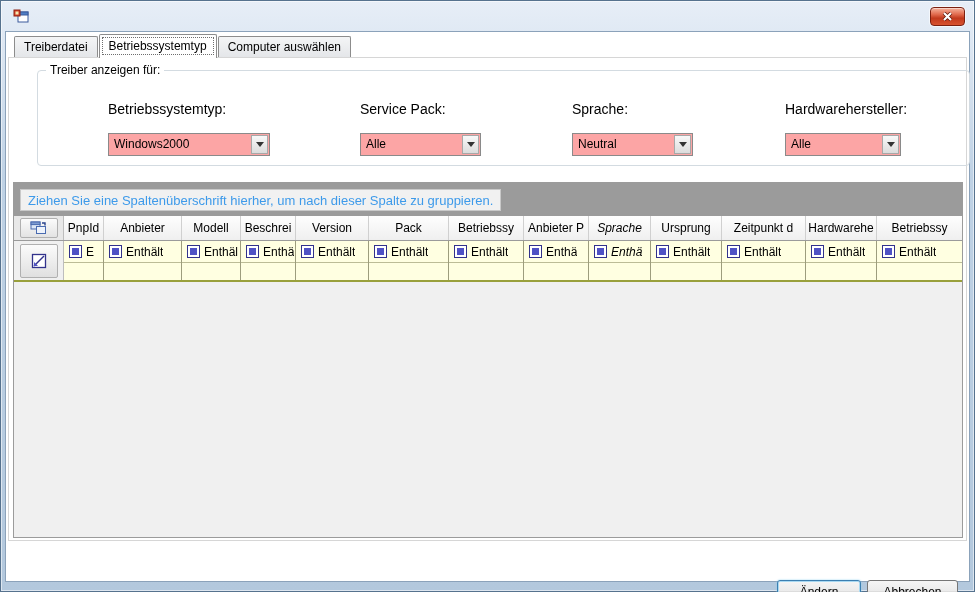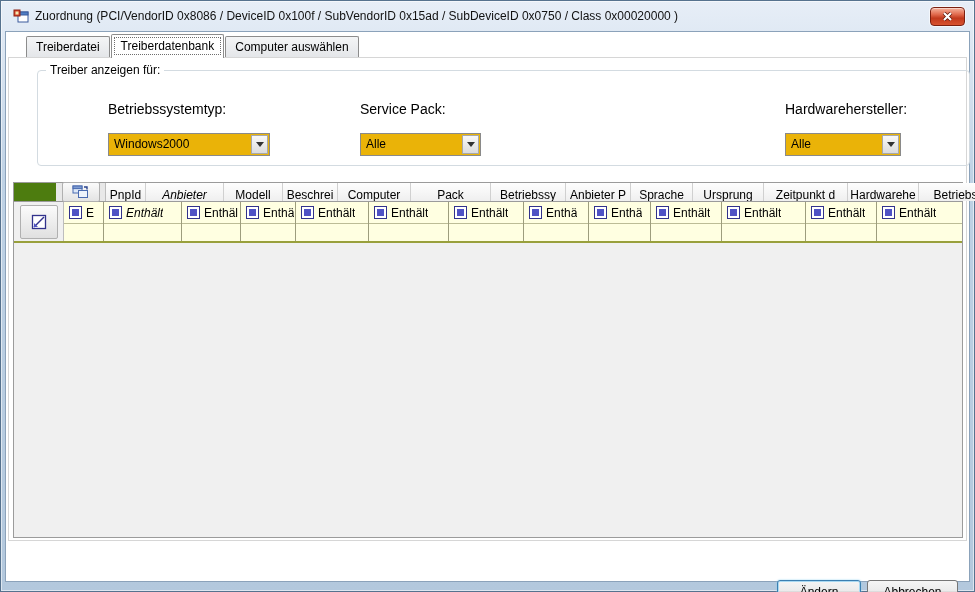--- a/index.html
+++ b/index.html
@@ -17,62 +17,62 @@
   .app-icon{ width:16px; height:16px; flex:0 0 16px; }
   .close-btn{
     position:absolute; right:5px; top:6px; width:35px; height:19px;
     border:1px solid #7c2010; border-radius:4px;
     background:linear-gradient(#f6b49e,#e16a4d 38%,#c23a1d 60%,#d8532f);
     box-shadow:0 0 0 1px rgba(255,255,255,.6), inset 0 1px 0 rgba(255,255,255,.45);
     display:flex; align-items:center; justify-content:center; cursor:pointer;
   }
   
   .client{ position:relative; height:551px; background:#ffffff; border:1px solid #8ba2ba; }
-  .tabstrip{ position:absolute; top:1px; left:20px; height:24px; display:flex; align-items:flex-end; z-index:3; }
+  .tabstrip{ position:absolute; top:1px; left:8px; height:24px; display:flex; align-items:flex-end; z-index:3; }
   .tab{
     height:21px; padding:0 9px; margin-right:1px;
     border:1px solid #8c8c8c; border-bottom:none; border-radius:2px 2px 0 0;
     background:linear-gradient(#f4f5f6,#e4e6e9);
     font-size:12px; line-height:20px; color:#000; cursor:pointer; white-space:nowrap;
   }
   .tab.active{
     position:relative; height:24px; line-height:23px; background:#fff; z-index:4; margin-bottom:-1px;
   }
   .tab.active::before{ content:""; position:absolute; inset:3px 3px 4px 3px; outline:1px dotted #6e6e6e; }
   .tabpage{
     position:absolute; top:25px; left:2px; width:959px; height:484px;
     background:#fff; border:1px solid #d6d6d6; z-index:2;
   }
   
   .groupbox{ position:absolute; left:28px; top:12px; width:933px; height:96px; border:1px solid #d3dbe1; border-radius:4px; }
   .groupbox-label{ position:absolute; top:-8px; left:8px; background:#fff; padding:0 4px; font-size:12px; color:#000; }
   .field{ position:absolute; top:30px; }
   .field .flabel{ display:block; font-size:14px; margin-bottom:6px; color:#000; }
   .combo{
-    display:flex; align-items:stretch; height:23px; border:1px solid #8a8a8a; background:#eab308; padding:1px;margin-top:16px;
+    display:flex; align-items:stretch; height:23px; border:1px solid #8a8a8a; background:#fca5a5; padding:1px;margin-top:16px;
   }
   .combo .cval{ flex:1; font-size:12px; line-height:19px; padding-left:4px; white-space:nowrap; overflow:hidden; }
   .combo .cbtn{
     width:17px; border:1px solid #a8a8a8; background:linear-gradient(#f8f8f8,#dcdcdc);
     display:flex; align-items:center; justify-content:center; cursor:pointer;
   }
   .caret{ width:0; height:0; border-left:4px solid transparent; border-right:4px solid transparent; border-top:5px solid #333; }
   .f-os{ left:70px; width:162px; } .f-sp{ left:322px; width:121px; }
   .f-lang{ left:534px; width:121px; } .f-hw{ left:747px; width:116px; }
   
   .grid{
     position:absolute; left:4px; top:124px; width:950px; height:356px;
     border:1px solid #9b9b9b; display:flex; flex-direction:column; background:#f0f0f0;
   }
   .groupby-bar{ height:33px; background:#9b9b9b; display:flex; align-items:center; padding-left:6px; }
   .groupby-hint{
     height:22px; line-height:21px; background:#f1f1f1; border:1px solid #c9c9c9;
     color:#3d9aea; font-size:13px; padding:0 7px; white-space:nowrap;
   }
-  .header-row{ height:19px; display:flex; background:#4d7c0f; border-bottom:1px solid #9b9b9b;padding-left:42px; }
+  .header-row{ height:25px; display:flex; background:#4c1d95; border-bottom:1px solid #9b9b9b; }
   .corner-cell{ width:50px; flex:0 0 50px; display:flex; align-items:center; justify-content:center; background:#e8e8e8; border-right:1px solid #bdbdbd; }
   .corner-btn{
     width:38px; height:20px; border:1px solid #b0b0b0; border-radius:2px;
     background:linear-gradient(#fbfbfb,#e3e3e3); display:flex; align-items:center; justify-content:center; cursor:pointer;
   }
   .hcell{
     flex:0 0 auto; font-size:12px; line-height:24px; text-align:center; color:#000;
     background:linear-gradient(#fefefe,#efefef); border-right:1px solid #d0d0d0;
     white-space:nowrap; overflow:hidden; cursor:pointer;
   }
@@ -84,22 +84,22 @@
   }
   .fcell{ flex:0 0 auto; display:flex; flex-direction:column; border-right:1px solid #9d9d7d; overflow:hidden; }
   .fop{
     height:22px; display:flex; align-items:center; gap:4px; padding-left:5px;
     border-bottom:1px solid #bcbc96; cursor:pointer; white-space:nowrap; overflow:hidden;
   }
   .fop-icon{ flex:0 0 13px; width:13px; height:13px; border:1px solid #32328c; background:#fff; display:flex; align-items:center; justify-content:center; }
   .fop-icon i{ display:block; width:7px; height:7px; background:#4f52c4; }
   .fop-label{ font-size:12px; color:#000; overflow:hidden; }
   .fval{ flex:1; background:#FFFFE1; cursor:text; }
-  .c1{width:40px;} .c2{width:78px;font-style:italic;} .c3{width:59px;} .c4{width:55px;} .c5{width:73px;}
-  .c6{width:80px;} .c7{width:75px;} .c8{width:65px;} .c9{width:62px;} .c10{width:71px;}
+  .c1{width:40px;} .c2{width:78px;} .c3{width:59px;} .c4{width:55px;} .c5{width:73px;}
+  .c6{width:80px;} .c7{width:75px;} .c8{width:65px;} .c9{width:62px;font-style:italic;} .c10{width:71px;}
   .c11{width:84px;} .c12{width:71px;} .c13{width:85px; flex:1 0 85px; border-right:none;}
   .grid-body{ flex:1; background:#f0f0f0; }
   
   .btn{
     position:absolute; height:24px; font-size:12px; font-family:"Liberation Sans",sans-serif;
     border-radius:3px; background:linear-gradient(#f5f5f5,#ebebeb 45%,#dddddd 46%,#cfcfcf);
     cursor:pointer; color:#000;
   }
   .btn-change{ left:768px; top:522px; width:84px; border:1px solid #3c7fb1; box-shadow:inset 0 0 0 1px #a9d9f2, 0 0 2px #8fd0f0; }
   .btn-cancel{ left:858px; top:522px; width:91px; border:1px solid #767676; }
@@ -108,34 +108,33 @@
 <body>
 
 <div class="window">
   <div class="titlebar">
     <svg class="app-icon" viewBox="0 0 16 16">
       <rect x="5" y="4" width="10" height="10" fill="#fff" stroke="#3a5a9c"></rect>
       <rect x="5" y="4" width="10" height="3" fill="#4f7ec4" stroke="#3a5a9c"></rect>
       <rect x="1" y="2" width="6" height="6" fill="#d8432a" stroke="#8c2313"></rect>
       <rect x="2.5" y="3.5" width="3" height="3" fill="#f2e9b0"></rect>
     </svg>
-    <span class="title">Zuordnung (PCI/VendorID 0x8086 / DeviceID 0x100f / SubVendorID 0x15ad / SubDeviceID 0x0750 / Class 0x00020000 )</span>
     <div class="close-btn">
       <svg width="11" height="9" viewBox="0 0 11 9">
         <path d="M2 1 L9 8 M9 1 L2 8" stroke="#5e1405" stroke-width="3.6" fill="none"></path>
         <path d="M2 1 L9 8 M9 1 L2 8" stroke="#ffffff" stroke-width="2.2" fill="none"></path>
       </svg>
     </div>
   </div>
 
   <div class="client">
 
     <div class="tabstrip">
       <div class="tab">Treiberdatei</div>
-      <div class="tab active">Treiberdatenbank</div>
+      <div class="tab active">Betriebssystemtyp</div>
       <div class="tab">Computer auswählen</div>
     </div>
 
     <div class="tabpage">
 
       <div class="groupbox">
         <span class="groupbox-label">Treiber anzeigen für:</span>
 
         <div class="field f-os">
           <span class="flabel">Betriebssystemtyp:</span>
@@ -150,51 +149,63 @@
         <div class="field f-sp">
           <span class="flabel">Service Pack:</span>
           <div class="combo">
             <span class="cval">Alle</span>
             <span class="cbtn">
                 <span class="caret"></span>
               </span>
           </div>
         </div>
 
+        <div class="field f-lang">
+          <span class="flabel">Sprache:</span>
+          <div class="combo">
+            <span class="cval">Neutral</span>
+            <span class="cbtn">
+                <span class="caret"></span>
+              </span>
+          </div>
+        </div>
 
         <div class="field f-hw">
           <span class="flabel">Hardwarehersteller:</span>
           <div class="combo">
             <span class="cval">Alle</span>
             <span class="cbtn">
                 <span class="caret"></span>
               </span>
           </div>
         </div>
       </div>
 
       <div class="grid">
 
+        <div class="groupby-bar">
+          <span class="groupby-hint">Ziehen Sie eine Spaltenüberschrift hierher, um nach dieser Spalte zu gruppieren.</span>
+        </div>
 
         <div class="header-row">
           <div class="corner-cell">
             <span class="corner-btn">
               <svg width="17" height="14" viewBox="0 0 17 14">
                 <rect x="1" y="1" width="9" height="7" fill="#dce7f7" stroke="#4a6bb0"></rect>
                 <rect x="1" y="1" width="9" height="2.6" fill="#7d9bd0" stroke="#4a6bb0"></rect>
                 <rect x="6.5" y="5.5" width="9" height="7" fill="#eef3fb" stroke="#4a6bb0"></rect>
                 <path d="M12 2 L15 2 L15 4.5" fill="none" stroke="#27418c" stroke-width="1.4"></path>
               </svg>
             </span>
           </div>
           <div class="hcell c1">PnpId</div>
           <div class="hcell c2">Anbieter</div>
           <div class="hcell c3">Modell</div>
           <div class="hcell c4">Beschrei</div>
-          <div class="hcell c5">Computer</div>
+          <div class="hcell c5">Version</div>
           <div class="hcell c6">Pack</div>
           <div class="hcell c7">Betriebssy</div>
           <div class="hcell c8">Anbieter P</div>
           <div class="hcell c9">Sprache</div>
           <div class="hcell c10">Ursprung</div>
           <div class="hcell c11">Zeitpunkt d</div>
           <div class="hcell c12">Hardwarehe</div>
           <div class="hcell c13">Betriebssy</div>
         </div>
 

